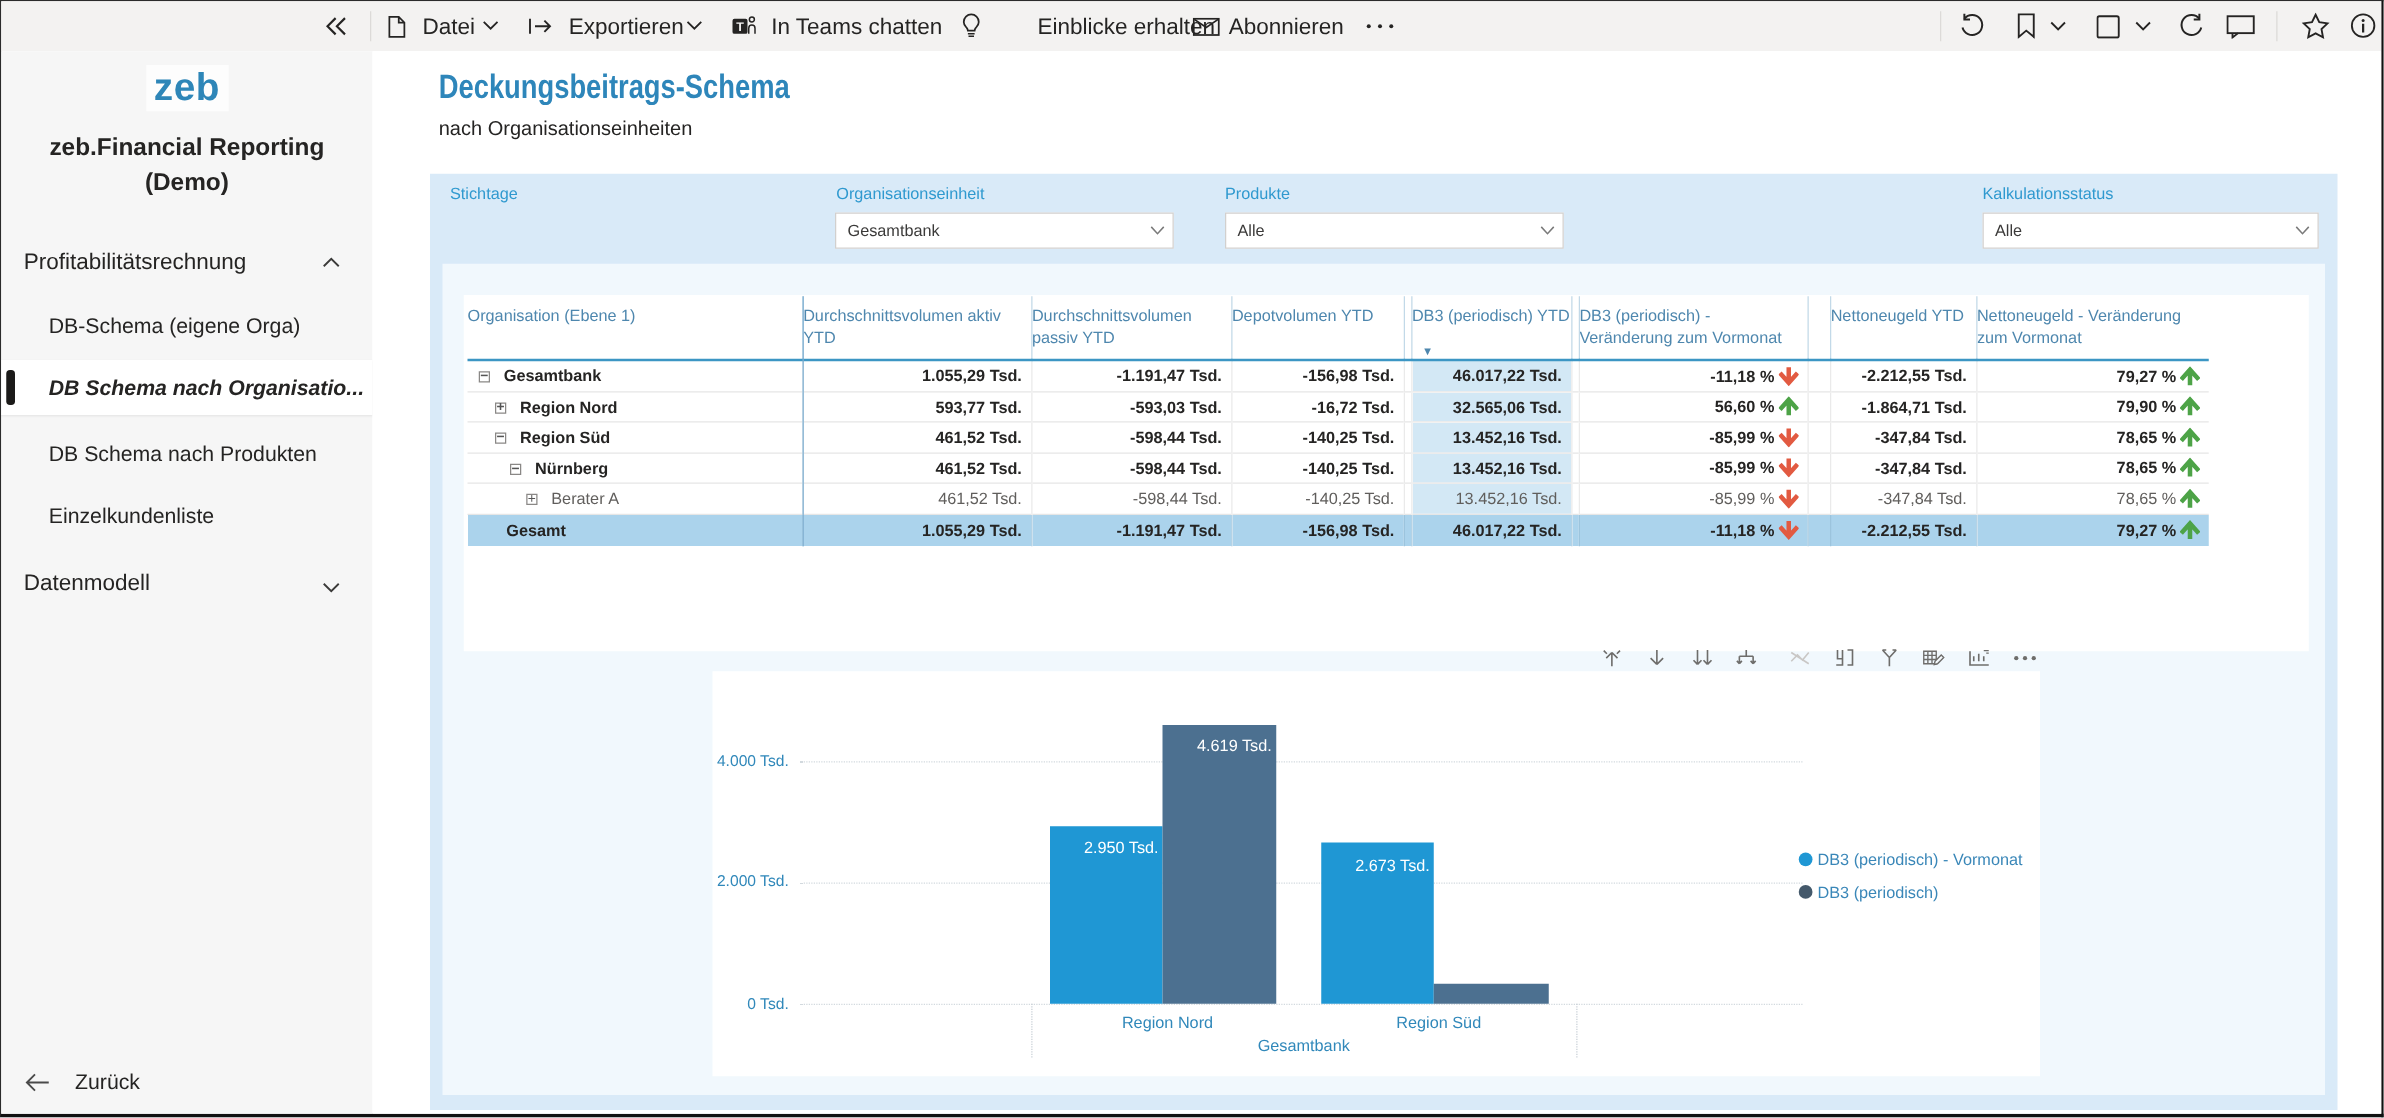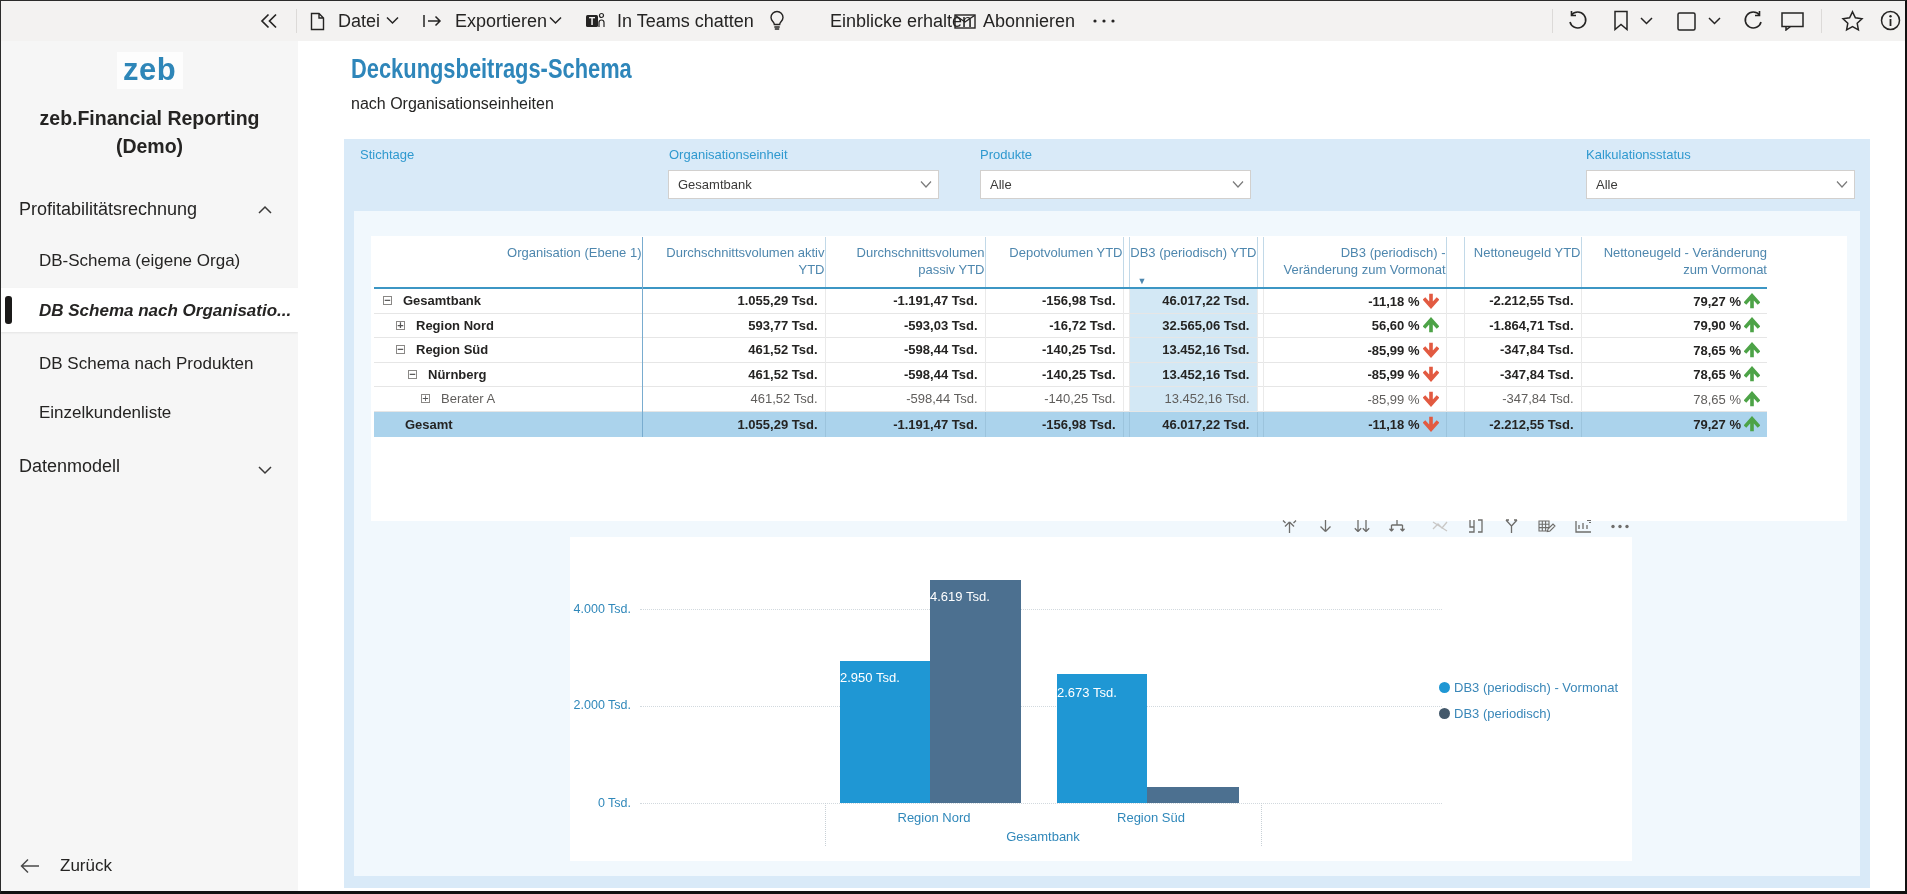--- a/index.html
+++ b/index.html
@@ -26,21 +26,21 @@
 #rpt-sub { position:absolute; left:53px; top:54px; font-size:16px; color:#252423; }
 #panel { position:absolute; left:46px; top:98px; width:1526px; height:749px; background:#d9eaf8; }
 #innerpanel { position:absolute; left:10px; top:72px; width:1506px; height:665px; background:#f1f8fd; }
 .flabel { position:absolute; top:8px; font-size:13px; color:#2f99cf; }
 .fdrop { position:absolute; top:31px; height:29px; background:#fff; border:1px solid #d2d0ce; font-size:13px; color:#3b3a39; display:flex; align-items:center; padding-left:9px; }
 .fdrop .dchev { position:absolute; right:5px; top:9px; }
 
 #tablevis { position:absolute; left:73px; top:195px; width:1476px; height:285px; background:#fff; }
 table#grid { border-collapse:collapse; table-layout:fixed; position:absolute; left:3px; top:1px; width:1393px; }
 #grid th, #grid td { font-size:13px; overflow:hidden; white-space:nowrap; padding:0; }
-#grid th { font-weight:normal; color:#4e87ae; text-align:right; vertical-align:top; padding-top:7px; line-height:17px; height:51px; border-left:1px solid #c2d9e8; position:relative; }
+#grid th { font-weight:normal; color:#4e87ae; text-align:left; vertical-align:top; padding-top:7px; line-height:17px; height:51px; border-left:1px solid #c2d9e8; position:relative; }
 #grid th:first-child { border-left:none; }
 #grid th.sp { border-left:1px solid #c2d9e8; }
 #grid th.hl { border-left:1px solid #c2d9e8; }
 .sortarr { font-size:9px; position:absolute; left:8px; bottom:2px; line-height:8px; }
 #grid tr.hrow { border-bottom:2px solid #3c96c4; }
 #grid td { text-align:right; padding-right:7px; color:#252423; border-left:1px solid #eaeaea; }
 #grid td.c1 { text-align:left; padding-right:0; border-left:none; }
 #grid td.sp { border-left:1px solid #eaeaea; }
 #grid tr.b td { font-weight:bold; }
 #grid tr.r5 td { color:#605e5c; }
@@ -59,21 +59,21 @@
 .tot { margin-left:31px; }
 td.arr { padding-right:13px; }
 td.arr svg { width:16px; height:16px; vertical-align:-3.5px; margin-left:3px; }
 svg.dn path { fill:none; stroke:#e25a41; stroke-width:3.4; }
 svg.up path { fill:none; stroke:#4da347; stroke-width:3.4; }
 
 #chartvis { position:absolute; left:272px; top:496px; width:1062px; height:324px; background:#fff; }
 .ylab { position:absolute; left:0; width:61px; text-align:right; font-size:12.5px; color:#3088ba; }
 .gline { position:absolute; left:70px; width:802px; height:0; border-top:1px dotted #d2d9de; }
 .bar { position:absolute; }
-.blab { position:absolute; text-align:left; font-size:13px; color:#fff; }
+.blab { position:absolute; text-align:center; font-size:13px; color:#fff;margin-left:12px; }
 .xlab { position:absolute; text-align:center; font-size:13px; color:#3088ba; }
 .vsep { position:absolute; top:266px; height:43px; width:0; border-left:1px dotted #c8d0d6; }
 .legrow { position:absolute; left:869px; font-size:13px; color:#3a87b8; display:flex; align-items:center; }
 .ldot { display:inline-block; width:11px; height:11px; border-radius:50%; margin-right:4px; }
 #chartbar { position:absolute; left:980px; top:476px; width:360px; height:20px; }
 .cbi { position:absolute; top:1px; }
 </style>
 </head>
 <body>
 <div id="frame">

